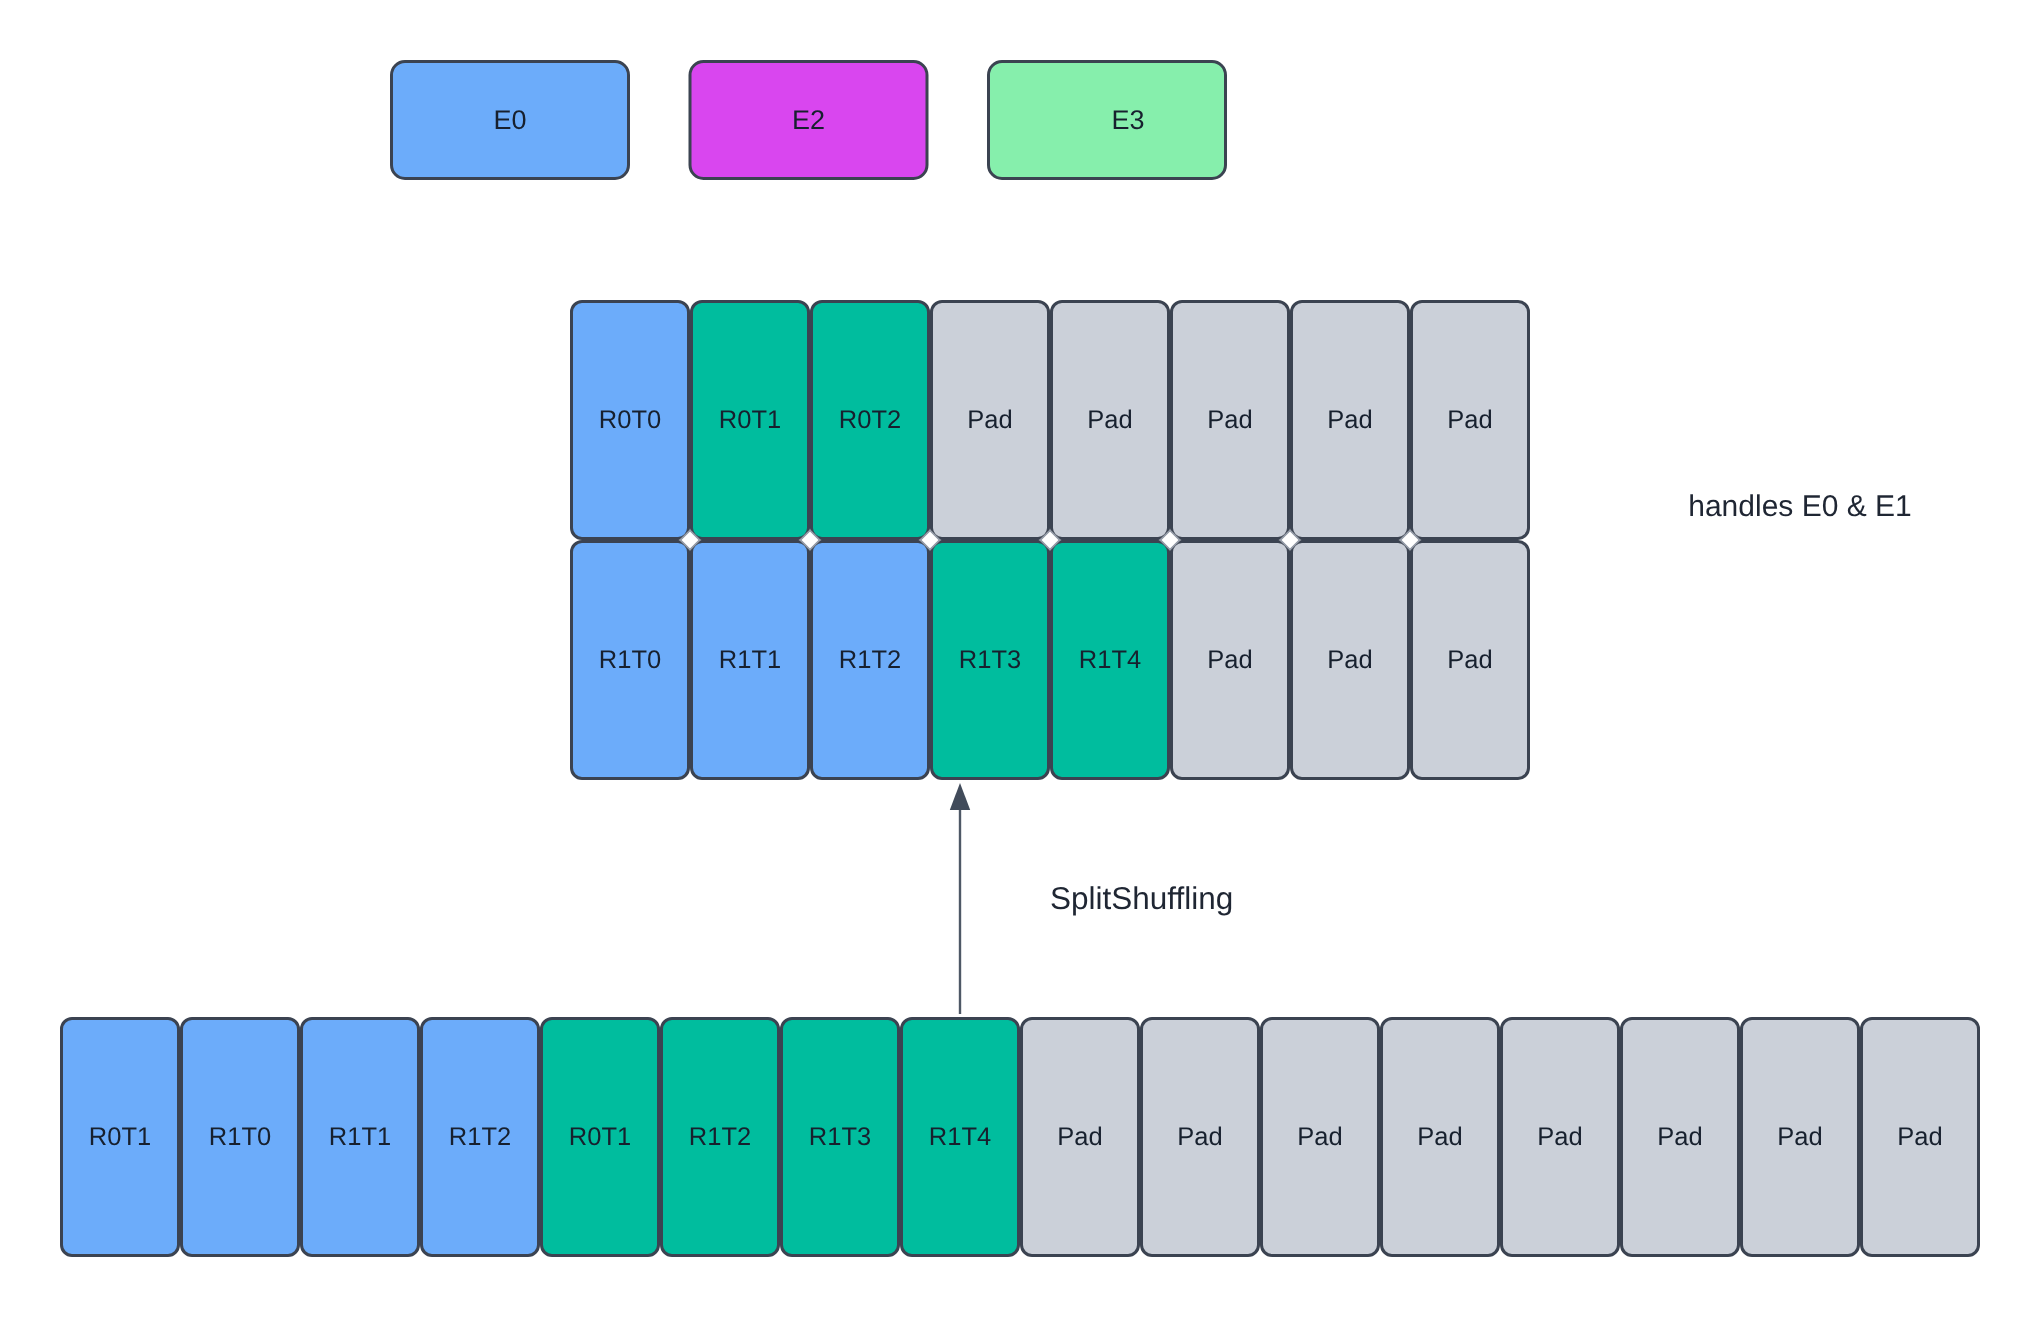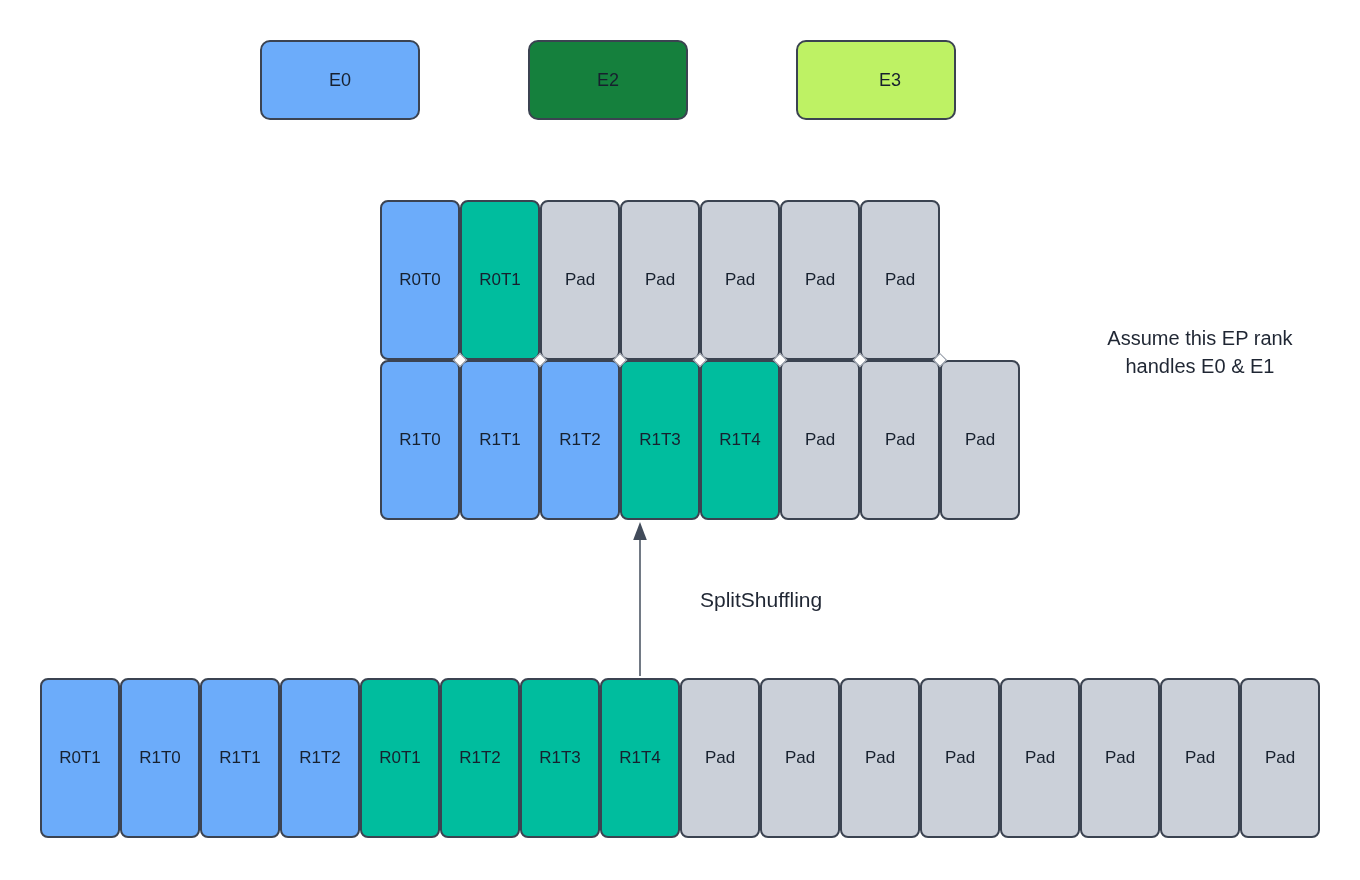--- a/index.html
+++ b/index.html
@@ -15,21 +15,21 @@
     background: var(--background, #ffffff);
     overflow: hidden;
     color: var(--text, #17202e);
   }
   
   .legend-row {
     position: absolute;
     left: 260px;
     top: 40px;
     display: flex;
-    gap: 108px;
+    gap: 39px;
   }
   .legend-box {
     width: 160px;
     height: 80px;
     box-sizing: border-box;
     border: 2.5px solid var(--border, #3b4351);
     border-radius: 10px;
     display: flex;
     align-items: center;
     justify-content: center;
@@ -100,35 +100,38 @@
 </style>
 </head>
 <body>
 
 <div class="canvas" style="--blue: #6cacfa; --teal: #00bd9e; --green: #56bd58; --tan: #cec5a5; --pad: #cbd0d9; --border: #3b4351; --text: #17202e; --arrow_stroke: #4e5866; --background: #ffffff;">
 
   <div class="legend-row">
       <div class="legend-box" style="background: rgb(108, 172, 250);">
         <span>E0</span>
       </div>
-      <div class="legend-box" style="background: #15803d;">
+      <div class="legend-box" style="background: #d946ef;">
         <span>E2</span>
       </div>
-      <div class="legend-box" style="background: #bef264; padding-left: 28px;">
+      <div class="legend-box" style="background: #86efac; padding-left: 28px;">
         <span>E3</span>
       </div>
     </div>
 
   <div class="token-grid">
     <div class="grid-row">
         <div class="cell" style="background: rgb(108, 172, 250);">
           <span>R0T0</span>
         </div>
         <div class="cell" style="background: rgb(0, 189, 158);">
           <span>R0T1</span>
+        </div>
+        <div class="cell" style="background: rgb(0, 189, 158);">
+          <span>R0T2</span>
         </div>
         <div class="cell" style="background: rgb(203, 208, 217);">
           <span>Pad</span>
         </div>
         <div class="cell" style="background: rgb(203, 208, 217);">
           <span>Pad</span>
         </div>
         <div class="cell" style="background: rgb(203, 208, 217);">
           <span>Pad</span>
         </div>
@@ -168,21 +171,20 @@
   <div class="diamond" style="left: 75px; top: 155px;"></div>
       <div class="diamond" style="left: 155px; top: 155px;"></div>
       <div class="diamond" style="left: 235px; top: 155px;"></div>
       <div class="diamond" style="left: 315px; top: 155px;"></div>
       <div class="diamond" style="left: 395px; top: 155px;"></div>
       <div class="diamond" style="left: 475px; top: 155px;"></div>
       <div class="diamond" style="left: 555px; top: 155px;"></div>
     </div>
 
   <div class="annotation">
-    <div>Assume this EP rank</div>
     <div>handles E0 &amp; E1</div>
   </div>
 
   <svg class="arrow-overlay" width="1360" height="880" viewBox="0 0 1360 880">
     <line x1="640" y1="676" x2="640" y2="537" stroke="#4e5866" stroke-width="1.6"></line>
     <polygon points="640,522 633.2,540 646.8,540" fill="#414b5a"></polygon>
   </svg>
 
   <div class="arrow-label">SplitShuffling</div>
 

